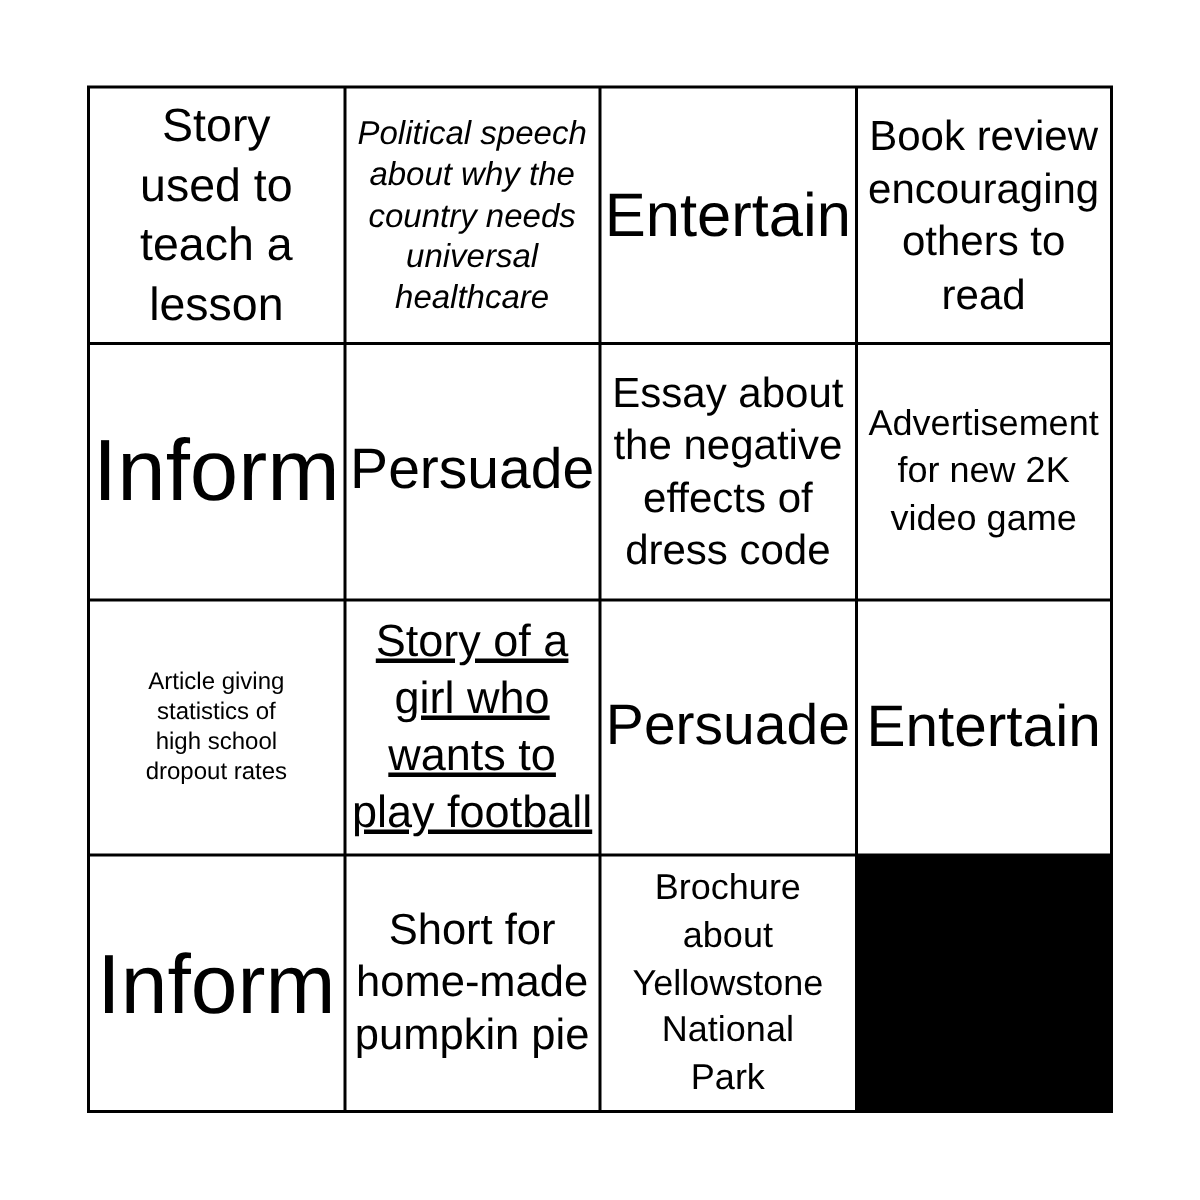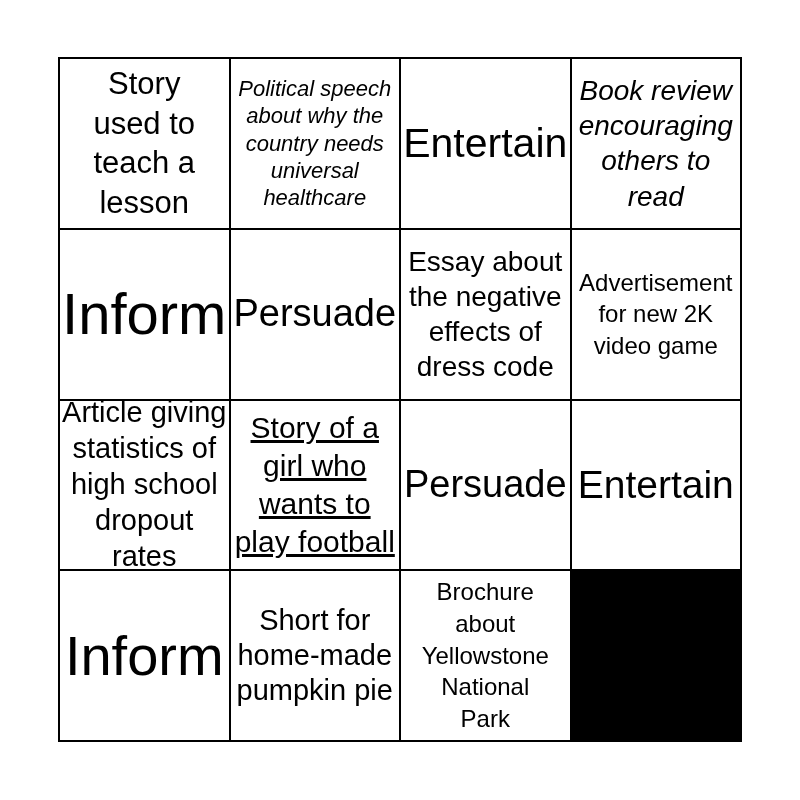--- a/index.html
+++ b/index.html
@@ -40,26 +40,26 @@
     text-align: center;
     white-space: pre-line;
     line-height: 1.25;
     padding: 1px;
     overflow: hidden;
   }
   
   .fs-0  { font-size: 31px; line-height: 1.28; }
   .fs-1  { font-size: 22px; line-height: 1.24; font-style: italic; }
   .fs-2  { font-size: 41px; }
-  .fs-3  { font-size: 28px; line-height: 1.26; font-style: italic; }
+  .fs-3  { font-size: 28px; line-height: 1.26; }
   .fs-4  { font-size: 58px; }
   .fs-5  { font-size: 38px; }
   .fs-6  { font-size: 28px; line-height: 1.26; text-align: center; }
   .fs-7  { font-size: 24px; line-height: 1.32; }
-  .fs-8  { font-size: 29px; line-height: 1.24; }
+  .fs-8  { font-size: 16px; line-height: 1.24; }
   .fs-9  { font-size: 32px; line-height: 1.26; }
   .fs-10 { font-size: 30px; line-height: 1.27; text-decoration: underline; }
   .fs-11 { font-size: 38px; }
   .fs-12 { font-size: 39px; }
   .fs-13 { font-size: 56px; }
   .fs-14 { font-size: 29px; line-height: 1.22; }
   .fs-15 { font-size: 24px; line-height: 1.32; text-align: center; }
 </style>
 </head>
 <body>

